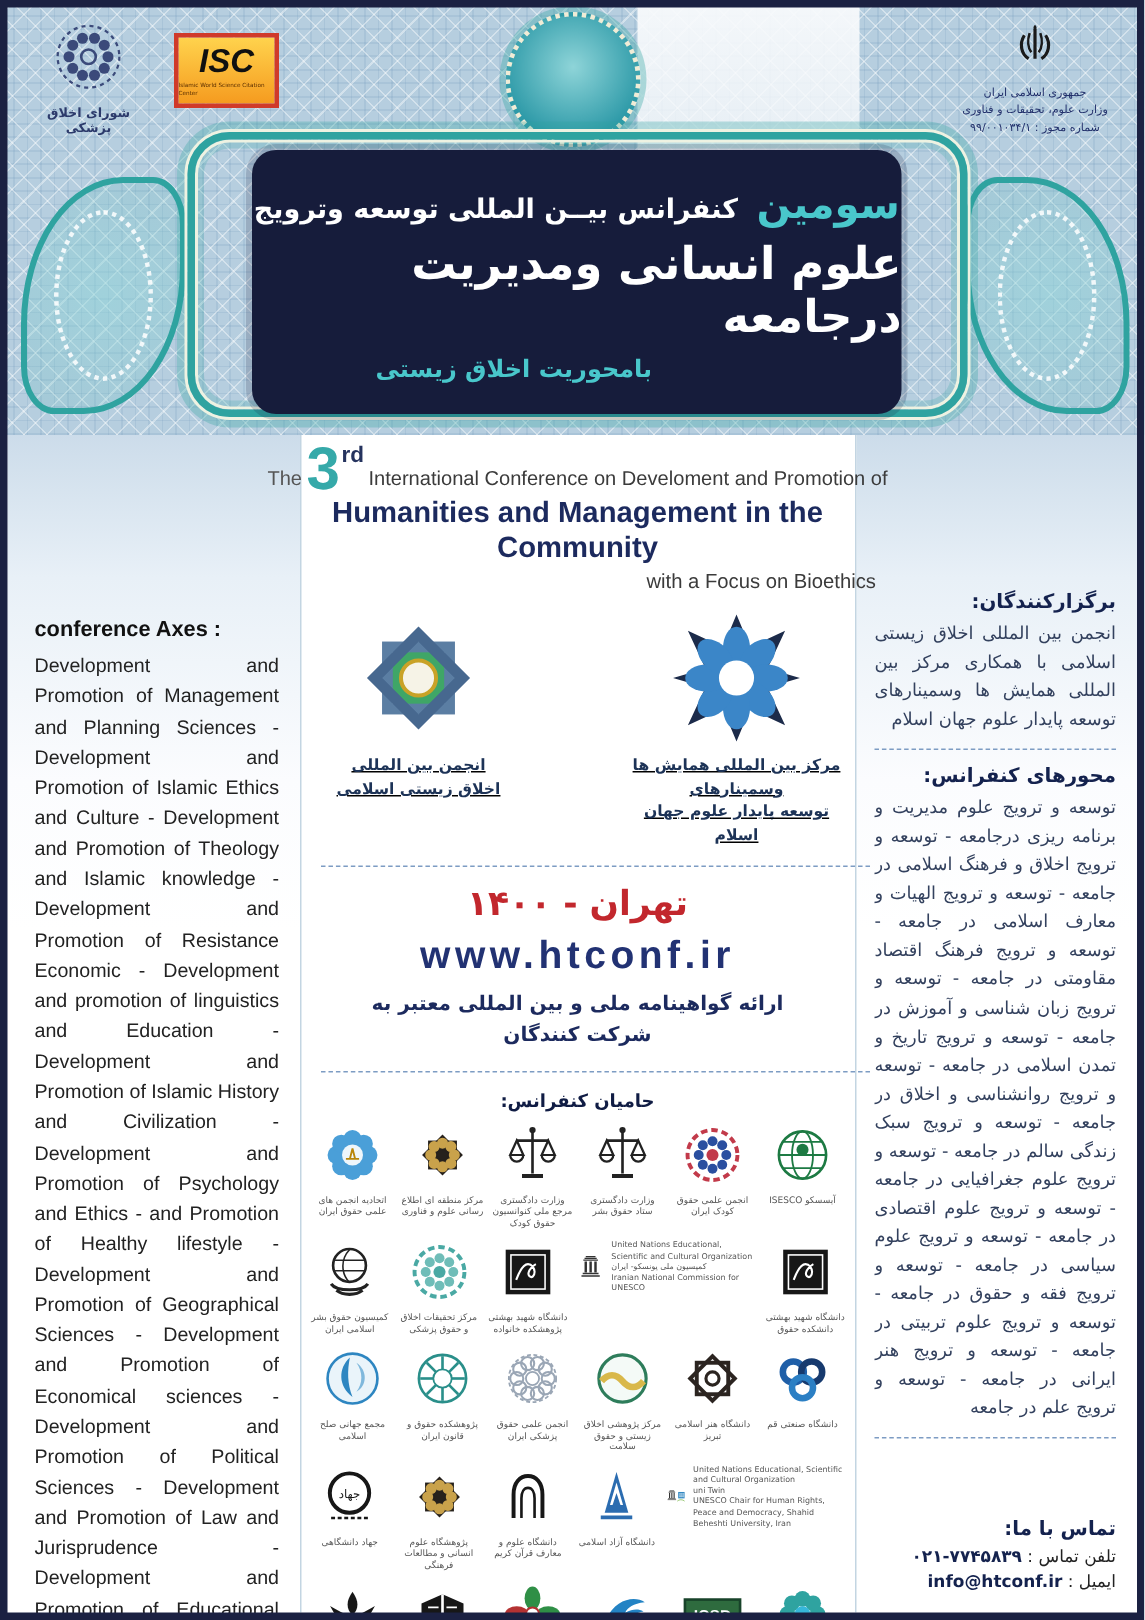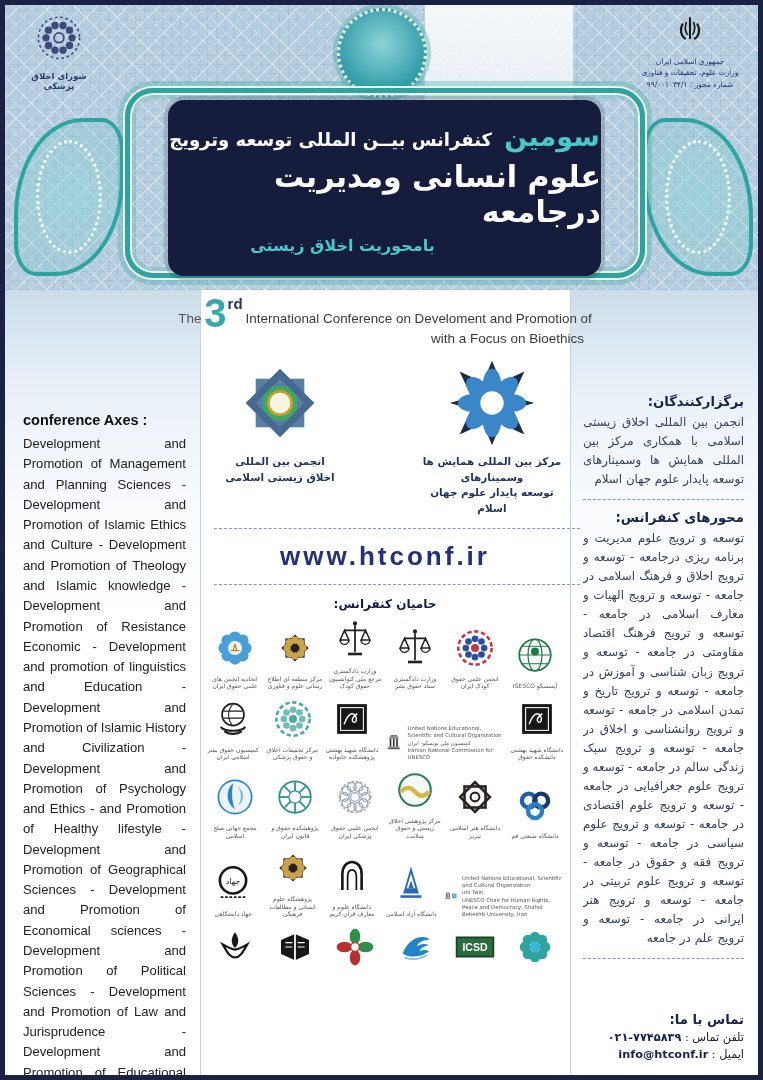--- a/index.html
+++ b/index.html
@@ -62,31 +62,31 @@
   .col-center{position:absolute;left:202px;top:290px;bottom:5px;width:366px;background:#fff;text-align:center;
       box-sizing:border-box;padding-top:8px;}
   .title-en{position:relative;left:-32px;width:430px;font-family:"Liberation Sans",sans-serif;}
   .t1{color:#3b3b3b;font-size:13.4px;display:flex;align-items:flex-end;justify-content:center;}
   .t1 .the{color:#555;padding-bottom:2px;}
   .t1 .num{color:#35a9a9;font-size:40px;font-weight:bold;line-height:.75;margin:0 1px 0 3px;}
   .t1 .ord{color:#25335e;font-weight:bold;font-size:15px;position:relative;top:-16px;margin-right:3px;}
   .t1 .t1txt{padding-bottom:2px;}
   .t2{color:#1c2a5e;font-weight:bold;font-size:19.5px;margin-top:3px;}
   .t3{color:#3b3b3b;font-size:13.5px;text-align:right;padding-right:16px;margin-top:3px;}
-  .org-row{display:flex;justify-content:flex-end;gap:60px;margin-top:12px;}
+  .org-row{display:flex;justify-content:center;gap:60px;margin-top:12px;text-decoration:underline;}
   .org{width:152px;}
   .org svg{display:block;margin:0 auto;}
   .org-cap{font-size:10.4px;font-weight:bold;color:#1d3357;line-height:1.5;margin-top:6px;direction:rtl;}
   hr.dash.big{margin:12px 12px;}
   .city{font-size:23px;font-weight:bold;color:#c2272d;margin-top:2px;}
   .site{font-family:"Liberation Sans",sans-serif;font-size:26px;font-weight:bold;color:#223273;letter-spacing:3px;margin-top:5px;cursor:pointer;}
   .cert{font-size:13.4px;font-weight:bold;color:#1c2a5e;line-height:1.55;margin-top:8px;direction:rtl;}
   .sp-head{font-size:12px;font-weight:bold;color:#101c44;margin:2px 0 8px;}
   .sp-grid{padding:0 4px;}
-  .sp-row{display:flex;justify-content:center;align-items:flex-end;gap:5px;margin-bottom:8px;}
+  .sp-row{display:flex;justify-content:center;align-items:flex-start;gap:5px;margin-bottom:8px;}
   .sp-item{width:55px;text-align:center;}
   .sp-item.wide{width:122px;display:flex;align-items:center;gap:4px;text-align:left;}
   .sp-cap{font-size:6px;color:#555;line-height:1.25;margin-top:2px;direction:rtl;}
   .sp-lines{font-size:5.3px;color:#555;line-height:1.35;}
 </style>
 </head>
 <body>
 
 <div class="poster">
 
@@ -119,20 +119,24 @@
               <circle cx="12.0" cy="22.0" r="3.4" fill="#3b4a7a"></circle>
               <circle cx="14.3" cy="14.9" r="3.4" fill="#3b4a7a"></circle>
               <circle cx="20.3" cy="10.6" r="3.4" fill="#3b4a7a"></circle>
               <circle cx="27.7" cy="10.6" r="3.4" fill="#3b4a7a"></circle>
               <circle cx="33.7" cy="14.9" r="3.4" fill="#3b4a7a"></circle>
             </g>
           <circle cx="24" cy="22" r="4.5" fill="none" stroke="#3b4a7a" stroke-width="1.6"></circle>
         </svg>
         <div class="uni-cap">شورای اخلاق پزشکی</div>
       </div>
+      <div class="isc">
+        <span class="isc-txt">ISC</span>
+        <span class="isc-sub">Islamic World Science Citation Center</span>
+      </div>
     </div>
 
     <div class="gov">
       <svg viewBox="0 0 48 48" width="34" height="40">
         <path d="M24 6v28" stroke="#1a1a1a" stroke-width="3" fill="none"></path>
         <path d="M24 2c2 2 2 4 0 6-2-2-2-4 0-6z" fill="#1a1a1a"></path>
         <path d="M14 12c-5 8-3 18 4 22M34 12c5 8 3 18-4 22" stroke="#1a1a1a" stroke-width="3" fill="none"></path>
         <path d="M19 10c-2.5 7-1.5 14 1.5 18M29 10c2.5 7 1.5 14-1.5 18" stroke="#1a1a1a" stroke-width="2.4" fill="none"></path>
       </svg>
       <div class="gov-l">جمهوری اسلامی ایران</div>
@@ -167,20 +171,21 @@
   </div>
 
   <div class="col-center">
     <div class="title-en">
       <div class="t1">
         <span class="the">The</span>
         <span class="num">3</span>
         <span class="ord">rd</span>
         <span class="t1txt">International Conference on Develoment and Promotion of</span>
       </div>
+      <div class="t2">Humanities and Management in the Community</div>
       <div class="t3">with a Focus on Bioethics</div>
     </div>
 
     <div class="org-row">
       <div class="org">
         <svg viewBox="0 0 100 100" width="90" height="90">
           <path d="M32 30h36l8 20-8 20H32l-8-20z" fill="#2f9e5a" opacity="0.92"></path>
           <rect x="27" y="27" width="46" height="46" fill="none" stroke="#5b7ea3" stroke-width="8"></rect>
           <rect x="27" y="27" width="46" height="46" fill="none" stroke="#47688f" stroke-width="8" transform="rotate(45 50 50)"></rect>
           <circle cx="50" cy="50" r="13" fill="#f6f3e7" stroke="#c9a227" stroke-width="3"></circle>
@@ -206,21 +211,26 @@
           <circle cx="50" cy="50" r="13" fill="#ffffff"></circle>
         </svg>
         <div class="org-cap">
           <div>مرکز بین المللی همایش ها وسمینارهای</div>
           <div>توسعه پایدار علوم جهان اسلام</div>
         </div>
       </div>
     </div>
 
     <hr class="dash big">
+    <div class="city" dir="rtl">تهران - ۱۴۰۰</div>
     <div class="site">www.htconf.ir</div>
+    <div class="cert">
+      <div>ارائه گواهینامه ملی و بین المللی معتبر به</div>
+      <div>شرکت کنندگان</div>
+    </div>
     <hr class="dash big">
     <div class="sp-head" dir="rtl">حامیان کنفرانس:</div>
     <div class="sp-grid">
         <div class="sp-row">
           <div class="sp-item"><svg viewBox="0 0 48 48" width="42" height="42">
               <circle cx="36.0" cy="24.0" r="7" fill="#4a9fd8"></circle>
               <circle cx="32.5" cy="32.5" r="7" fill="#4a9fd8"></circle>
               <circle cx="24.0" cy="36.0" r="7" fill="#4a9fd8"></circle>
               <circle cx="15.5" cy="32.5" r="7" fill="#4a9fd8"></circle>
               <circle cx="12.0" cy="24.0" r="7" fill="#4a9fd8"></circle>

